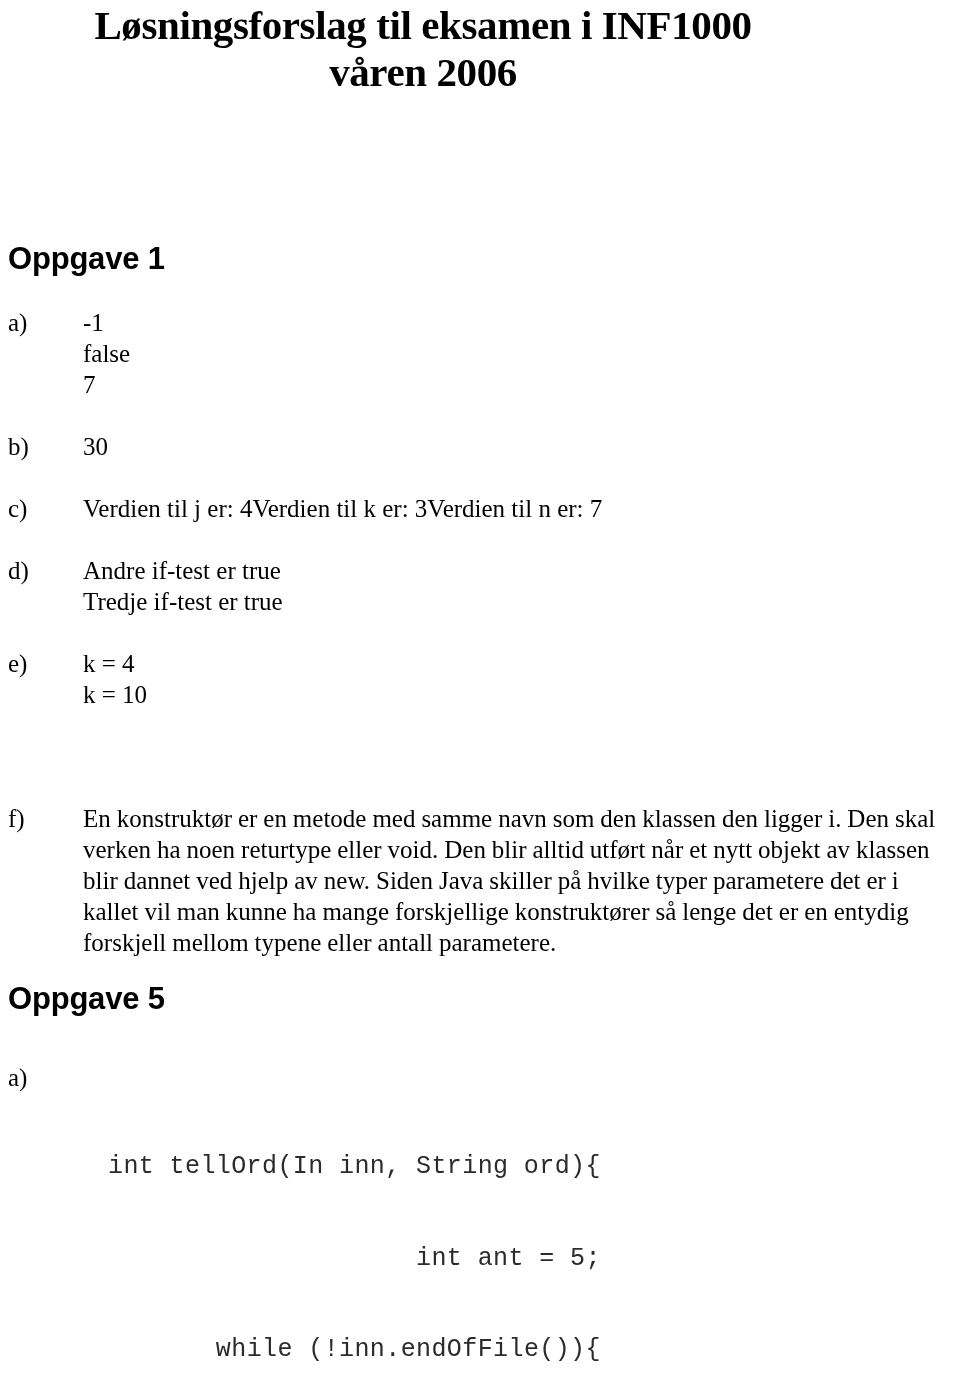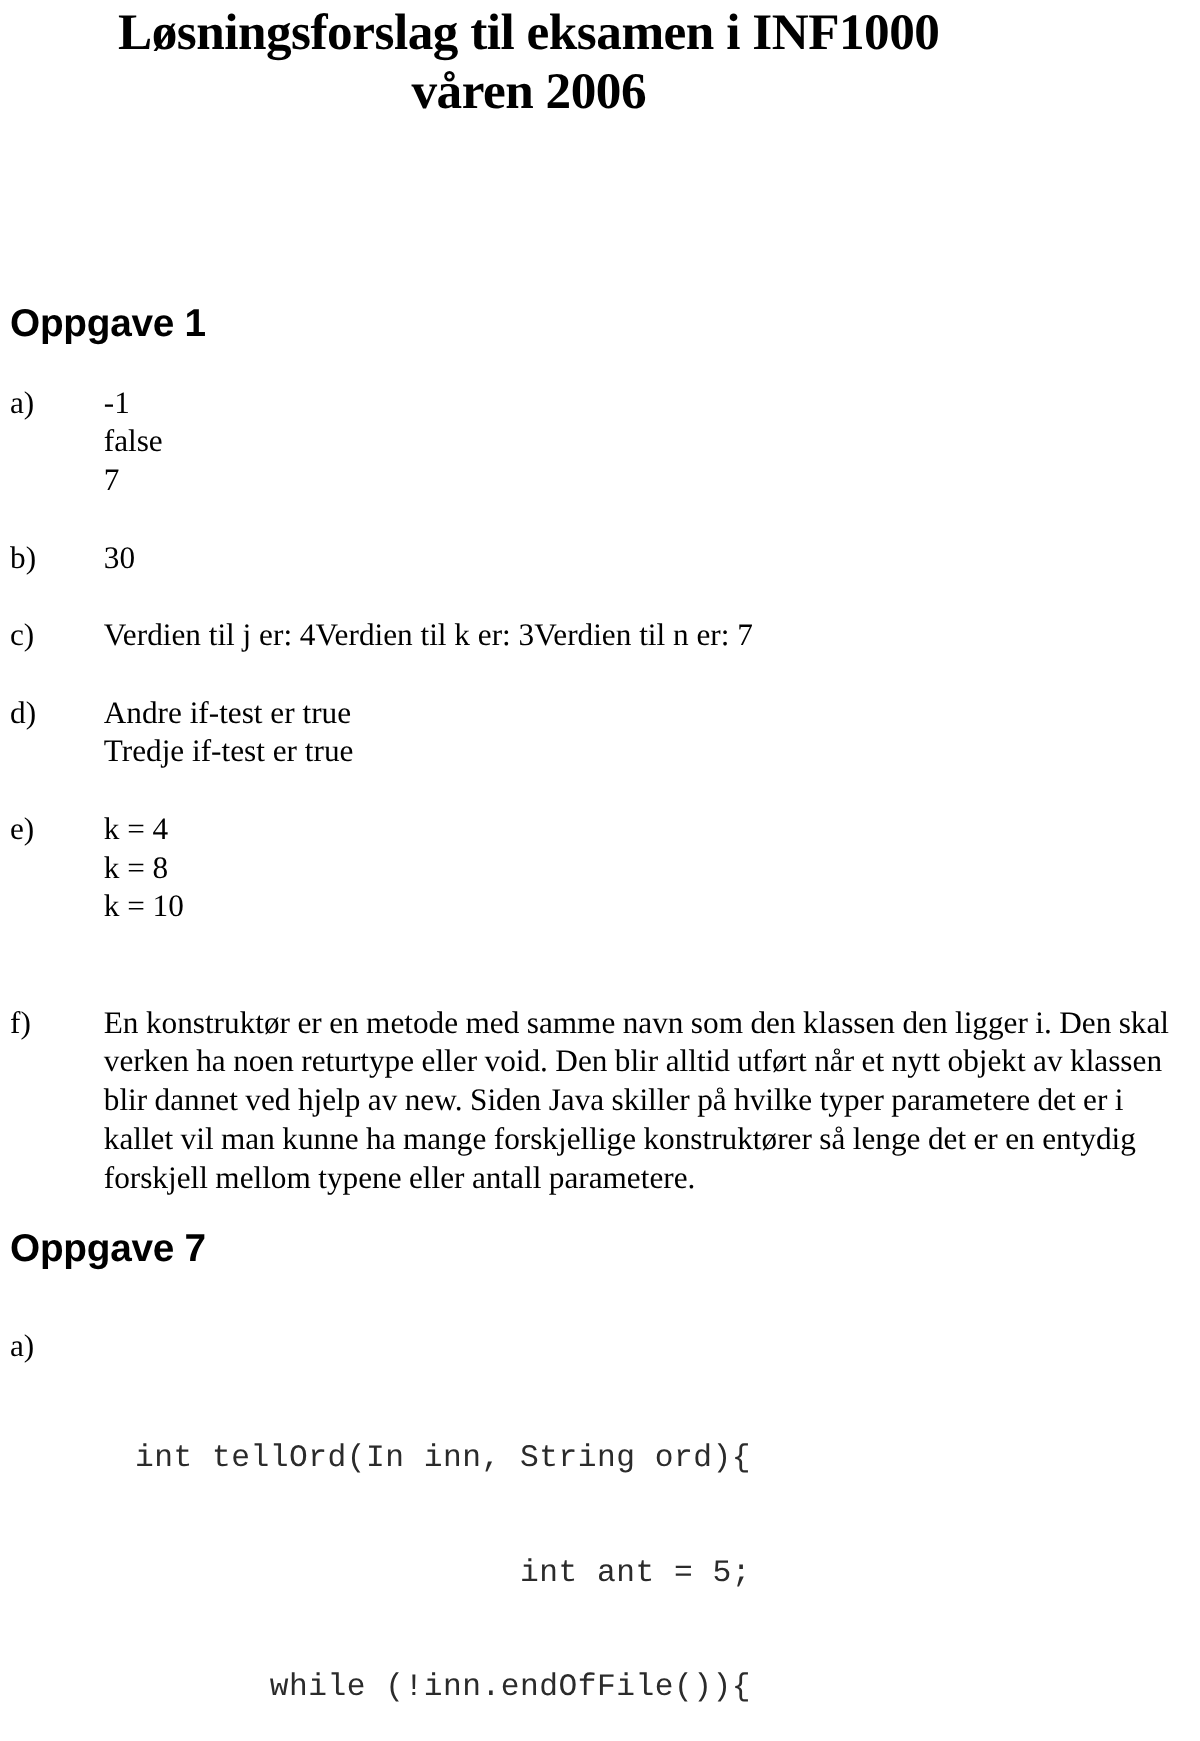--- a/index.html
+++ b/index.html
@@ -158,33 +158,32 @@
     <div class="body">
       <span class="ln">Andre if-test er true</span>
       <span class="ln">Tredje if-test er true</span>
     </div>
   </div>
 
   <div class="item" id="item-e">
     <span class="label">e)</span>
     <div class="body">
       <span class="ln">k = 4</span>
-      <span class="ln">k = 8</span>
       <span class="ln">k = 10</span>
     </div>
   </div>
 
   <div class="item" id="item-f">
     <span class="label">f)</span>
     <div class="body">
       <p>En konstruktør er en metode med samme navn som den klassen den ligger i. Den skal verken ha noen returtype eller void. Den blir alltid utført når et nytt objekt av klassen blir dannet ved hjelp av new. Siden Java skiller på hvilke typer parametere det er i kallet vil man kunne ha mange forskjellige konstruktører så lenge det er en entydig forskjell mellom typene eller antall parametere.</p>
     </div>
   </div>
 
-  <div class="section-heading" id="heading-oppgave-2">Oppgave 7</div>
+  <div class="section-heading" id="heading-oppgave-2">Oppgave 5</div>
 
   <div id="item-2a">a)</div>
 
   <div class="code-block">
     <span class="code-line">int tellOrd(In inn, String ord){</span>
     <span class="code-line">    int ant = 5;</span>
     <span class="code-line">    while (!inn.endOfFile()){</span>
     
     
     

